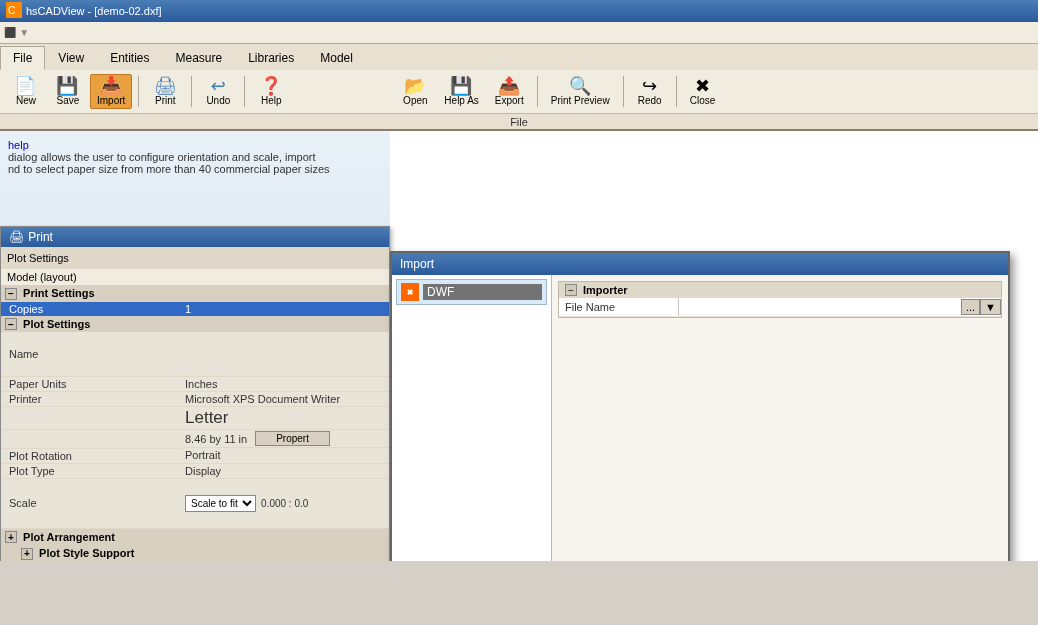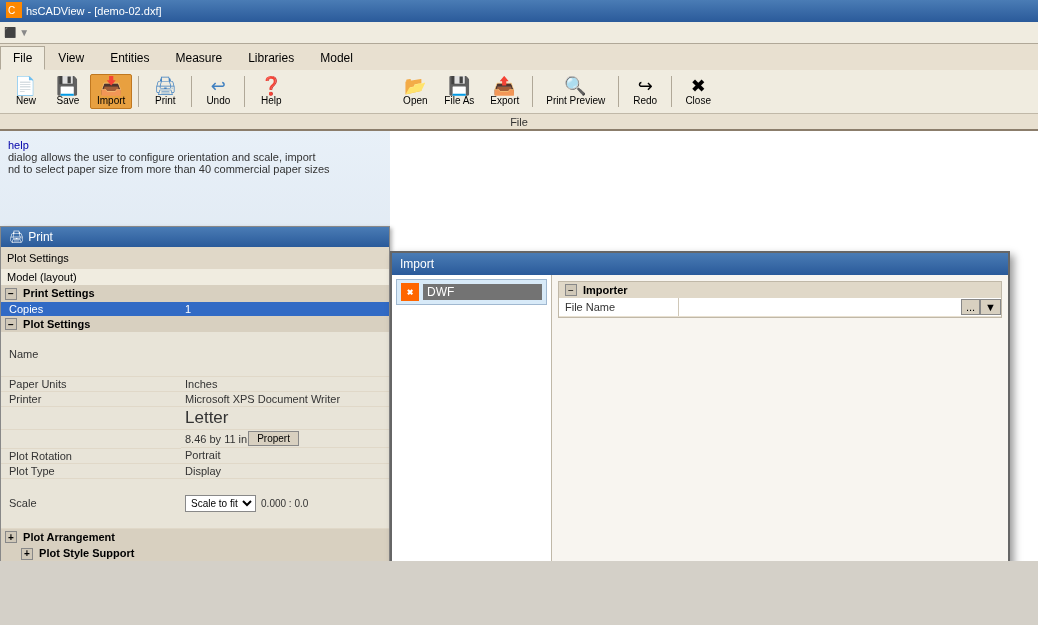--- a/index.html
+++ b/index.html
@@ -307,21 +307,21 @@
       <span>Help</span>
     </div>
     <div style="width:100px;"></div>
 
     <div class="ribbon-btn">
       <span class="ribbon-btn-icon">📂</span>
       <span>Open</span>
     </div>
     <div class="ribbon-btn">
       <span class="ribbon-btn-icon">💾</span>
-      <span>File As</span>
+      <span>Help As</span>
     </div>
     <div class="ribbon-btn">
       <span class="ribbon-btn-icon">📤</span>
       <span>Export</span>
     </div>
     <div class="ribbon-separator"></div>
     <div class="ribbon-btn">
       <span class="ribbon-btn-icon">🔍</span>
       <span>Print Preview</span>
     </div>
@@ -394,23 +394,23 @@
         <tr class="prop-row">
           <td style="padding:1px 8px; font-size:11px;">Printer</td>
           <td style="padding:1px 4px; font-size:11px;">Microsoft XPS Document Writer</td>
         </tr>
         <tr class="prop-row">
           <td style="padding:1px 8px; font-size:11px;"></td>
           <td style="padding:1px 4px; font-size:17px;">Letter</td>
         </tr>
         <tr class="prop-row">
           <td style="padding:1px 8px; font-size:11px;"></td>
-          <td style="padding:1px 4px; font-size:11px; display:flex; align-items:center; gap:1px;">
+          <td style="padding:1px 4px; font-size:11px; display:flex; align-items:center; gap:8px;">
             <span>8.46 by 11 in</span>
-            <button style="font-size:10px; padding:1px 8px; background:#d8d0c0; border:1px solid #888; cursor:pointer;">Propert</button>
+            <button style="font-size:10px; padding:1px 20px; background:#d8d0c0; border:1px solid #888; cursor:pointer;">Propert</button>
           </td>
         </tr>
         <tr class="prop-row">
           <td style="padding:1px 8px; font-size:11px;">Plot Rotation</td>
           <td style="padding:1px 4px; font-size:11px;">Portrait</td>
         </tr>
         <tr class="prop-row">
           <td style="padding:1px 8px; font-size:11px;">Plot Type</td>
           <td style="padding:1px 4px; font-size:11px;">Display</td>
         </tr>

